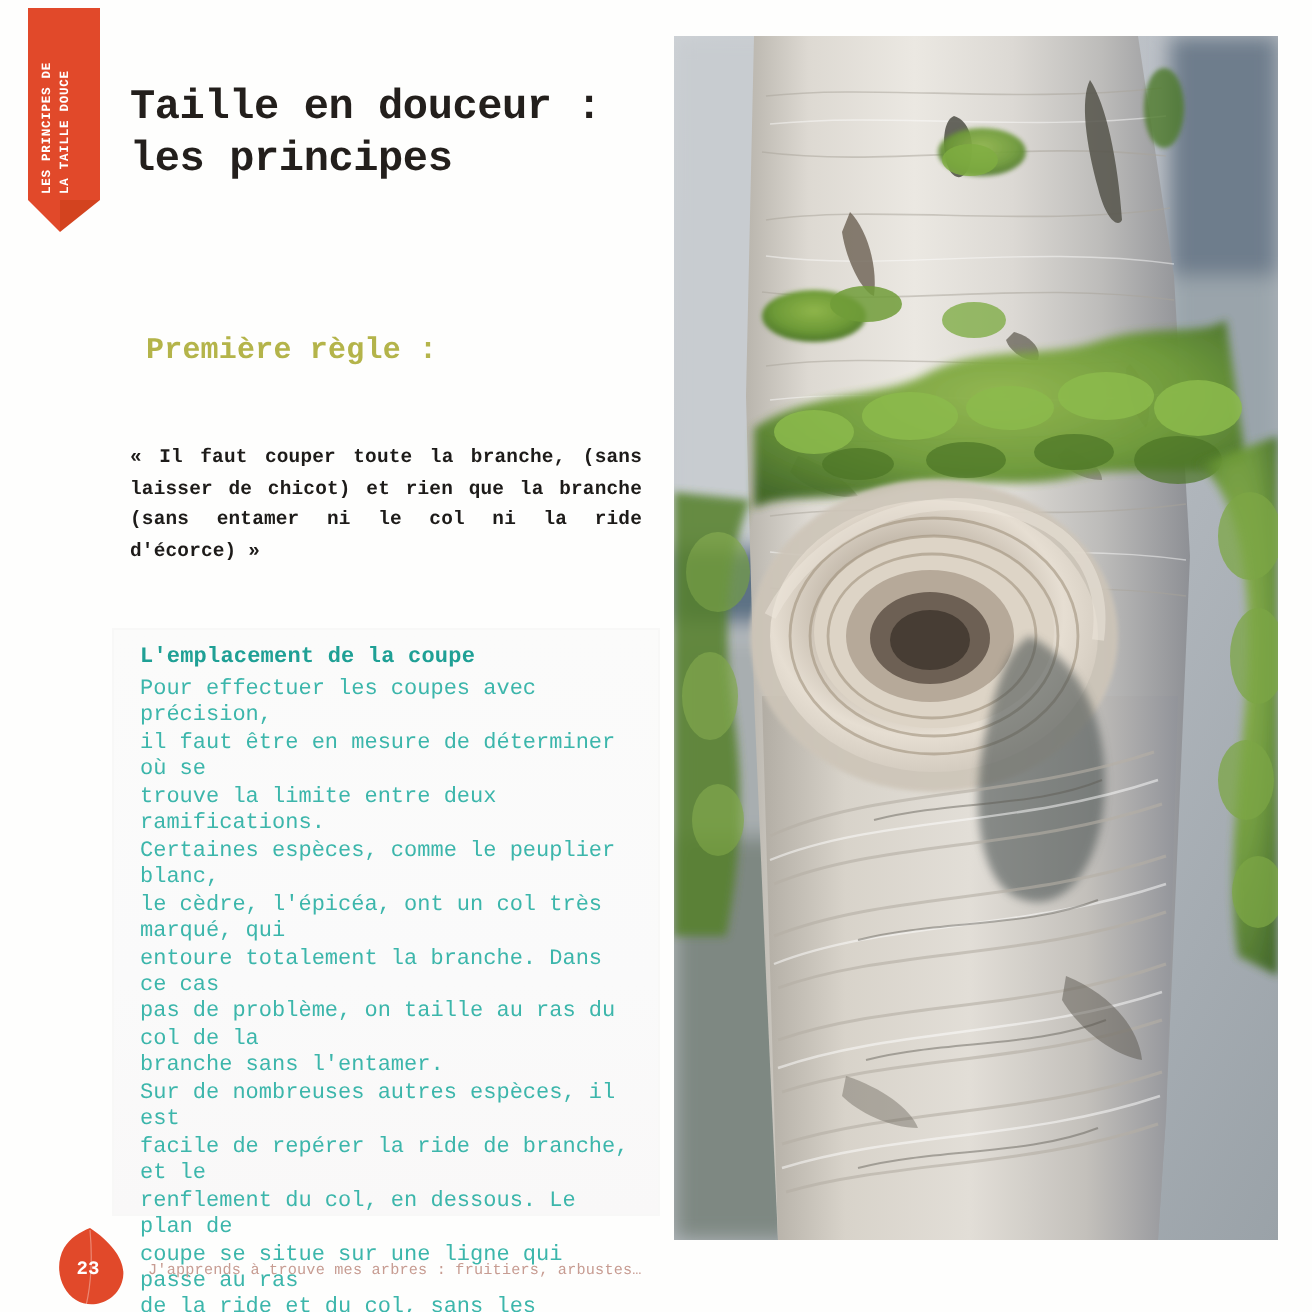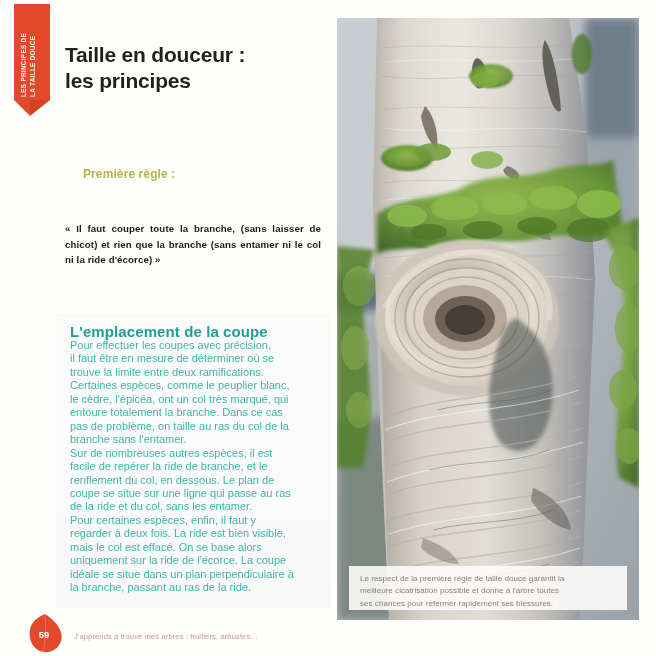--- a/index.html
+++ b/index.html
@@ -13,20 +13,21 @@
     overflow: hidden;
     font-family: "Liberation Sans", sans-serif;
     position: relative;
     background: #fdfdfc;
   }
 
   .page {
     position: absolute;
     inset: 0;
     background: #fefefd;
+    font-family: Liberation Mono, monospace;
   }
 
   
   .section-tab {
     position: absolute;
     left: 14px;
     top: 4px;
     width: 36px;
     height: 96px;
     background: #e1492a;
@@ -90,24 +91,24 @@
     width: 255px;
     color: #3c3a37;
     font-size: 9.6px;
     line-height: 15.2px;
     text-align: justify;
   }
 
   
   .rule-heading {
     position: absolute;
-    left: 83px;
+    left: 73px;
     top: 167px;
     color: #b4b44a;
-    font-size: 12px;
+    font-size: 15px;
     font-weight: bold;
     letter-spacing: 0.1px;
   }
 
   
   .rule-quote {
     position: absolute;
     left: 65px;
     top: 194px;
     width: 256px;
@@ -140,21 +141,21 @@
     width: 272px;
     height: 292px;
     background: linear-gradient(180deg, #fbfbfa 0%, #fafafa 60%, #f9f8f8 100%);
     box-shadow: 0 0 0 1px rgba(0,0,0,0.025);
   }
   .infobox-title {
     position: absolute;
     left: 13px;
     top: 8px;
     color: #1fa095;
-    font-size: 15px;
+    font-size: 11px;
     font-weight: bold;
     letter-spacing: 0.1px;
   }
   .infobox-body {
     position: absolute;
     left: 13px;
     top: 24px;
     width: 250px;
     color: #3cb6ab;
     font-size: 11px;
@@ -438,26 +439,21 @@
         <path d="M96 512 C136 502 180 506 216 492"></path>
         <path d="M92 566 C132 556 176 560 212 546"></path>
       </g>
       <path d="M196 470 C216 478 232 494 234 512 C220 510 202 496 194 482 Z" fill="#5a564d" opacity="0.5"></path>
       <path d="M86 520 C104 526 118 536 122 546 C108 546 92 538 84 530 Z" fill="#615c52" opacity="0.4"></path>
 
       <rect width="302" height="602" fill="none"></rect>
     </svg>
   </div>
 
-  <div class="caption">
-    <div class="caption-text">Le respect de la première règle de taille douce garantit la
-meilleure cicatrisation possible et donne à l'arbre toutes
-ses chances pour refermer rapidement ses blessures.</div>
-  </div>
 
   <svg class="leaf" viewBox="0 0 38 40">
     <path d="M19 0 C31 8 38 18 35 27 C32 37 20 41 12 36 C4 31 1 19 6 10 C9 5 14 2 19 0 Z" fill="#e1492a"></path>
     <path d="M19 1 C20 12 20 26 17 39" stroke="#ffffff" stroke-width="0.6" fill="none" opacity="0.35"></path>
   </svg>
-  <div class="page-number">59</div>
+  <div class="page-number">23</div>
   <div class="footer-text">J'apprends à trouve mes arbres : fruitiers, arbustes…</div>
 
 </div>
 
 </body></html>

